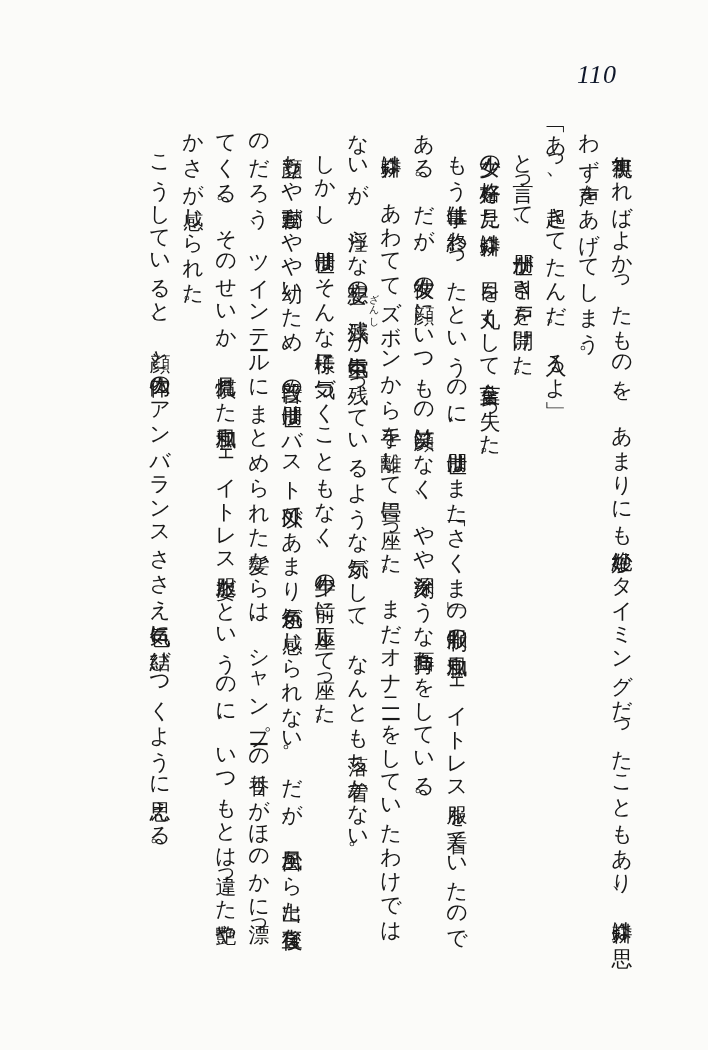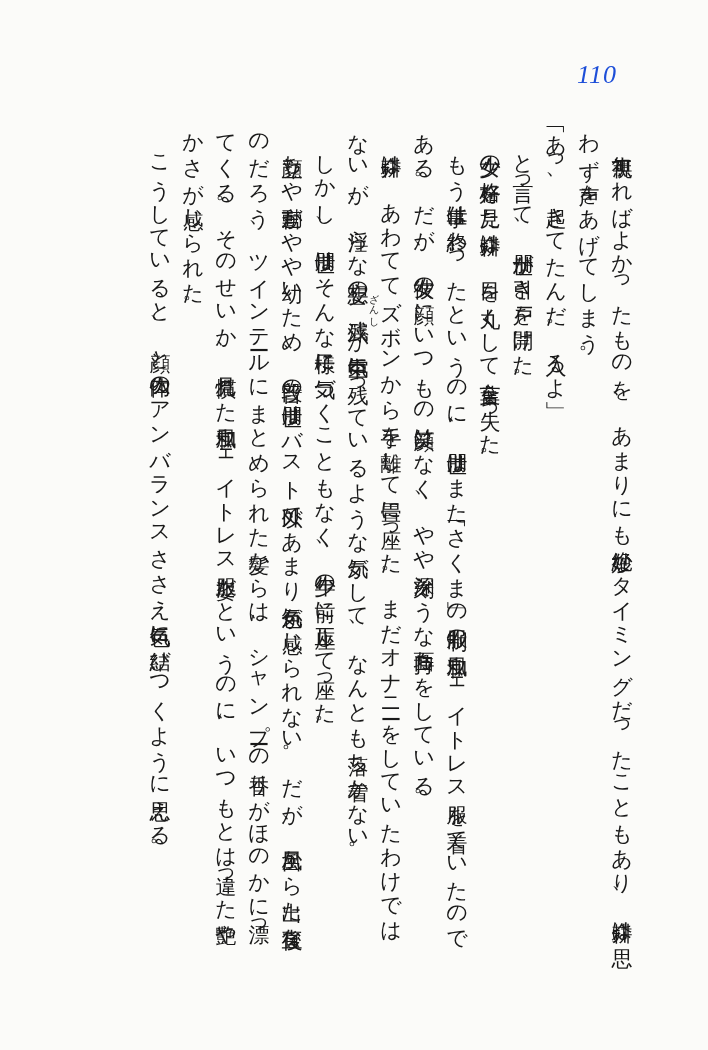--- a/index.html
+++ b/index.html
@@ -14,21 +14,21 @@
     overflow: hidden;
   }
   .page-number {
     position: absolute;
     top: 60px;
     left: 577px;
     font-family: "Liberation Serif", "DejaVu Serif", serif;
     font-style: italic;
     font-size: 26px;
     letter-spacing: 1px;
-    color: #1d4ed8;
+    color: #0f172a;
   }
   .text-block {
     position: absolute;
     top: 119px;
     right: 70px;
     height: 830px;
     writing-mode: vertical-rl;
     text-orientation: mixed;
     line-break: anywhere;
     font-family: "Liberation Serif", "DejaVu Serif", serif;

